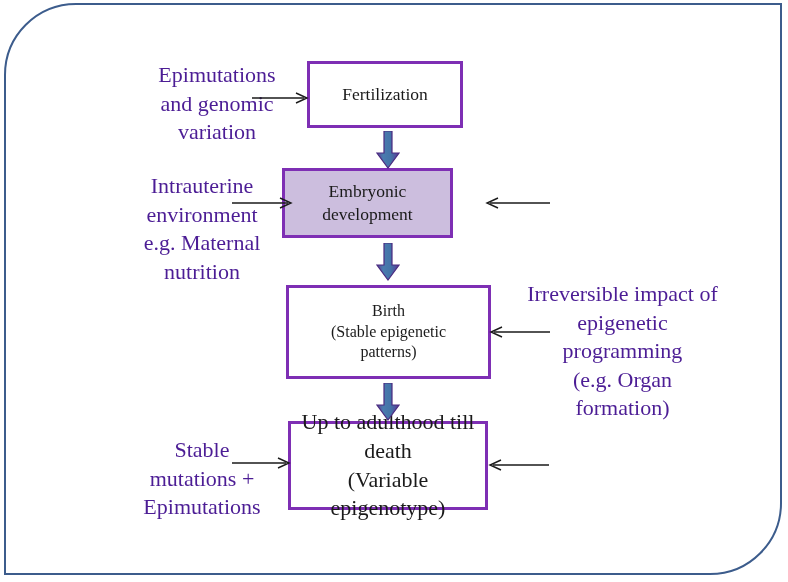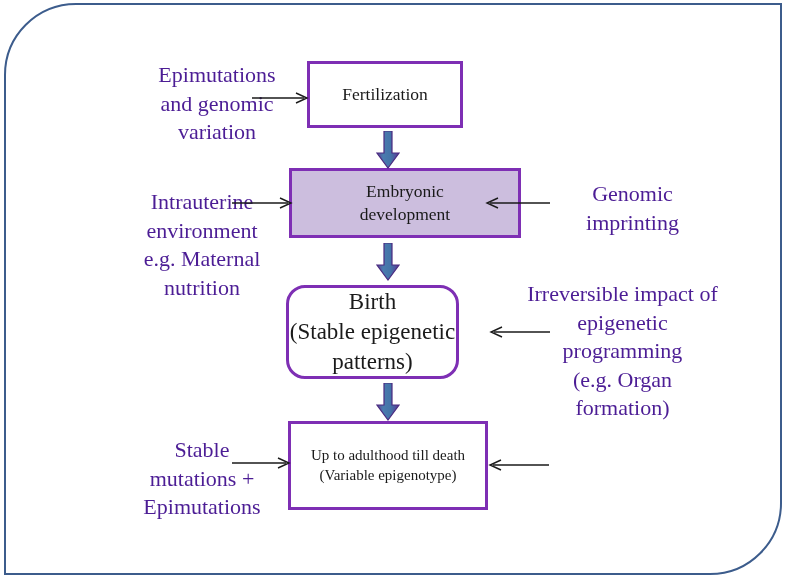--- a/index.html
+++ b/index.html
@@ -46,23 +46,23 @@
     line-height: 1.30;
   }
   .node.filled {
     background: #CCBEDE;
   }
   .node .lines {
     white-space: pre-line;
   }
 
   #node-fertilization { left: 307px; top: 61px;  width: 156px; height: 67px;  font-size: 17.5px; }
-  #node-embryonic     { left: 289px; top: 168px; width: 232px; height: 70px;  font-size: 17.5px; }
-  #node-birth         { left: 286px; top: 285px; width: 173px; height: 94px;  font-size: 23px; border-radius: 19px; }
-  #node-adulthood     { left: 288px; top: 421px; width: 200px; height: 89px;  font-size: 15px; }
+  #node-embryonic     { left: 282px; top: 168px; width: 171px; height: 70px;  font-size: 17.5px; }
+  #node-birth         { left: 286px; top: 285px; width: 205px; height: 94px;  font-size: 16px; }
+  #node-adulthood     { left: 288px; top: 421px; width: 200px; height: 89px;  font-size: 22px; }
 
   
   .block-arrow {
     position: absolute;
     width: 26px;
     height: 38px;
   }
   #arrow-fert-embryo   { left: 375px; top: 131px; }
   #arrow-embryo-birth  { left: 375px; top: 243px; }
   #arrow-birth-adult   { left: 375px; top: 383px; }
@@ -70,21 +70,21 @@
   
   .side-text {
     position: absolute;
     text-align: center;
     color: #4c1d95;
     font-size: 22px;
     line-height: 1.30;
     white-space: pre-line;
   }
   #text-epimutations   { left: 132px; top: 61px;  width: 170px; }
-  #text-intrauterine   { left: 112px; top: 188px; width: 180px; }
+  #text-intrauterine   { left: 112px; top: 172px; width: 180px; }
   #text-random         { left: 112px; top: 436px; width: 180px; }
   #text-genomic-imp    { left: 545px; top: 180px; width: 175px; }
   #text-irreversible   { left: 515px; top: 280px; width: 215px; }
   #text-possible       { left: 510px; top: 430px; width: 228px; }
 
   
   .thin-arrow {
     position: absolute;
     height: 14px;
   }
@@ -146,22 +146,20 @@
 and genomic
 variation</div>
   <div class="side-text" id="text-intrauterine">Intrauterine
 environment
 e.g. Maternal
 nutrition</div>
   <div class="side-text" id="text-random">Stable
 mutations +
 Epimutations</div>
 
-  <div class="side-text" id="text-genomic-imp">Genomic
-imprinting</div>
   <div class="side-text" id="text-irreversible">Irreversible impact of
 epigenetic
 programming
 (e.g. Organ
 formation)</div>
 
   <svg class="thin-arrow" id="thinarrow-to-fert" viewBox="0 0 58 14" preserveAspectRatio="none">
     <line x1="0" y1="7" x2="52" y2="7" stroke="#1A1A1A" stroke-width="1.4"></line>
     <polyline points="44,2 55,7 44,12" fill="none" stroke="#1A1A1A" stroke-width="1.4"></polyline>
   </svg>

